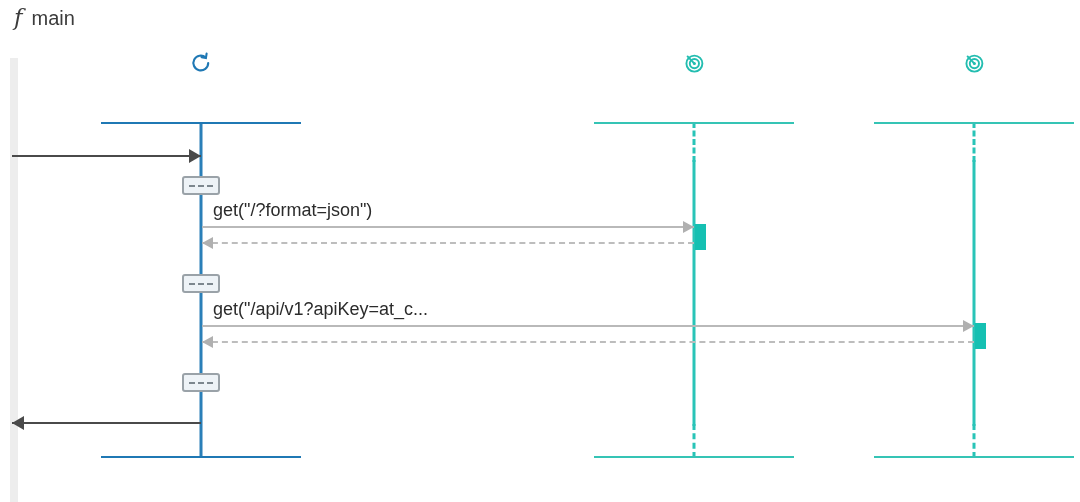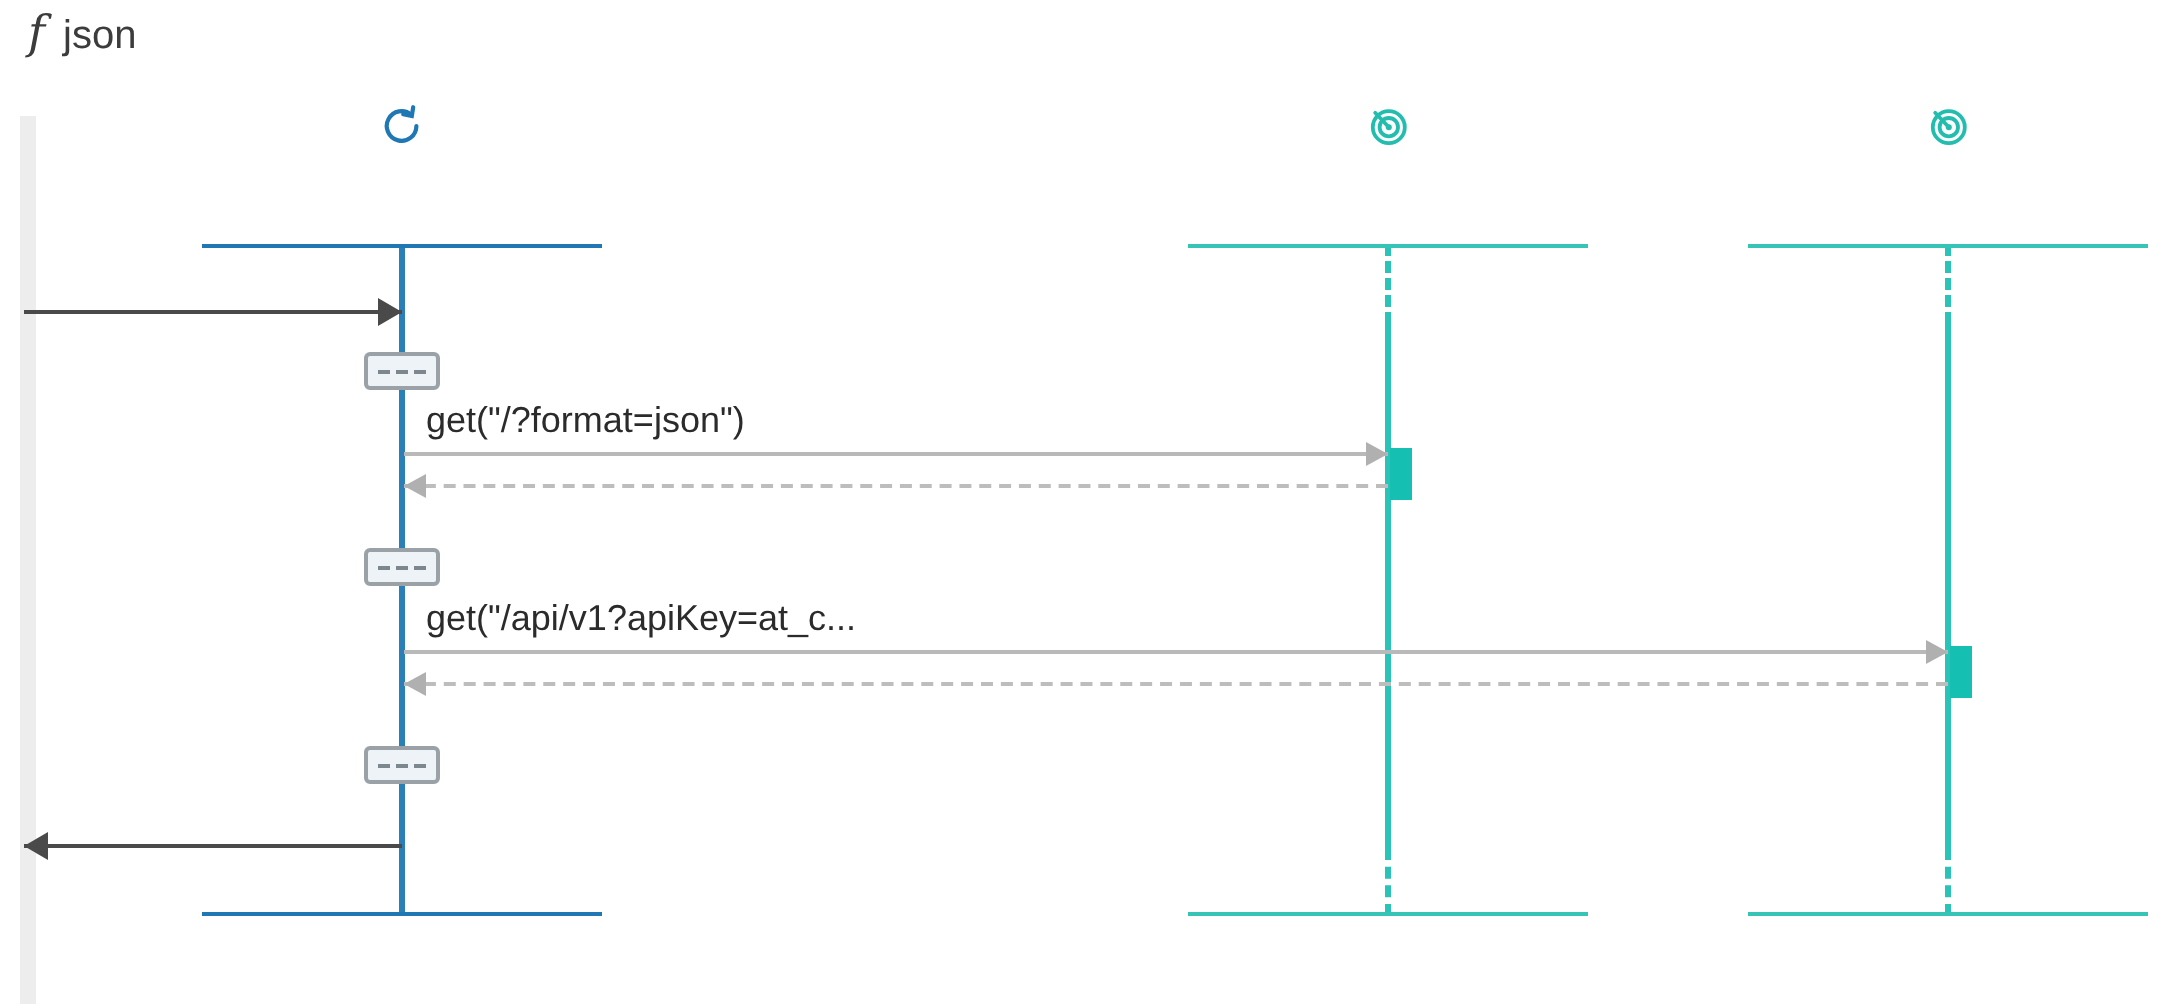--- a/index.html
+++ b/index.html
@@ -163,21 +163,21 @@
     border-top: 2px solid #7d878e;
   }
 </style>
 </head>
 <body>
 
 <div id="stage">
 
   <div class="title-row">
     <span class="title-f">f</span>
-    <span class="title-name">json</span>
+    <span class="title-name">main</span>
   </div>
 
   <div class="gutter-bar"></div>
 
   <div id="layer-lifelines">
       <div class="lifeline solid-blue" style="left: 201px; top: 122px; height: 336px;"></div>
       <div class="lifeline dash-teal" style="left: 694px; top: 122px; height: 40px;"></div>
       <div class="lifeline solid-teal" style="left: 694px; top: 160px; height: 266px;"></div>
       <div class="lifeline dash-teal" style="left: 694px; top: 424px; height: 34px;"></div>
       <div class="lifeline dash-teal" style="left: 974px; top: 122px; height: 40px;"></div>

